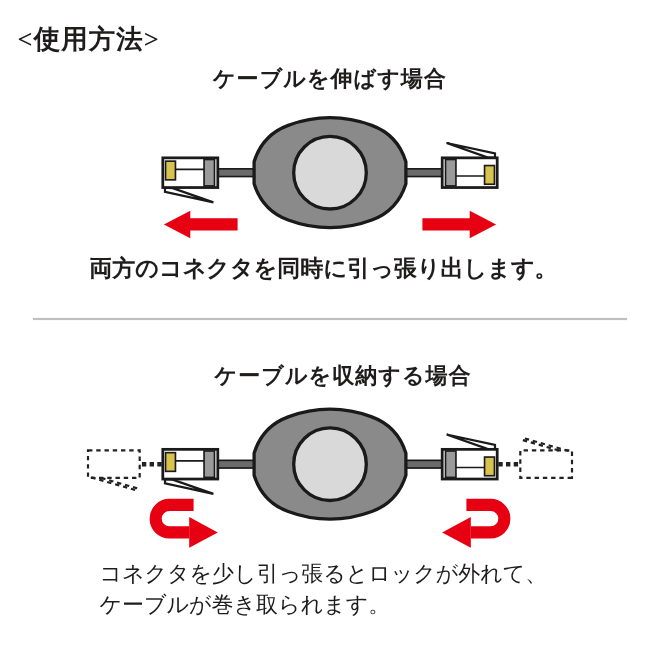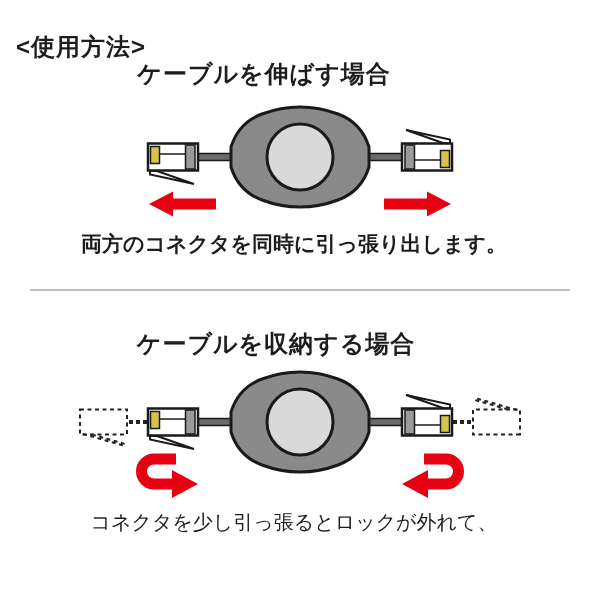--- a/index.html
+++ b/index.html
@@ -2,22 +2,22 @@
 <html style="--text: #1f1c1c; --accent-red: #e60012; --reel-body: #8a8a8a; --reel-center: #d9d9d9; --outline: #1a1a1a; --cable: #6b6b6b; --connector-boot: #9a9a9a; --connector-contacts: #d8c34c; --divider: #c0c0c0;"><head>
 <meta charset="utf-8">
 <style>
   html,body{margin:0;padding:0;}
   body{
     width:600px;height:600px;position:relative;background:#ffffff;
     font-family:"Liberation Sans","DejaVu Sans",sans-serif;
     color:var(--text,#1f1c1c);overflow:hidden;
   }
   .abs{position:absolute;}
-  .page-title{left:16px;top:31px;font-size:24px;font-weight:700;letter-spacing:1px;}
-  .sec-heading{left:0;width:528px;text-align:center;font-size:24px;font-weight:700;letter-spacing:1px;}
+  .page-title{left:16px;top:20px;font-size:24px;font-weight:700;letter-spacing:1px;font-family:Liberation Serif, serif;}
+  .sec-heading{left:0;width:528px;text-align:center;font-size:20px;font-weight:700;letter-spacing:1px;padding-left:36px;}
   .heading-extend{top:58px;}
   .heading-retract{top:328px;margin-left:12px;}
   .caption{left:0;width:588px;text-align:center;font-size:21px;font-weight:700;}
   .caption-extend{top:230px;}
   .caption-retract{top:508px;display:flex;justify-content:center;}
   .caption-retract .lines{text-align:left;font-size:20px;font-weight:400;line-height:28px;}
   .divider{top:289px;left:30px;width:540px;height:2px;background:var(--divider,#c0c0c0);}
   svg.diagram{left:0;width:600px;height:135px;display:block;}
   .svg-extend{top:95px;}
   .svg-retract{top:370px;}
@@ -92,14 +92,15 @@
   <use href="#lead" transform="translate(148,422)"></use>
   <use href="#lead" transform="translate(452,422) rotate(180)"></use>
   <use href="#reel" transform="translate(300,422)"></use>
   <use href="#arrow-curved" transform="translate(140,471.5)"></use>
   <use href="#arrow-curved" transform="translate(460,471.5) scale(-1,1)"></use>
 </svg>
 
 <div class="abs caption caption-retract">
   <div class="lines">
     <div>コネクタを少し引っ張るとロックが外れて、</div>
+    <div>ケーブルが巻き取られます。</div>
   </div>
 </div>
 
 </body></html>

